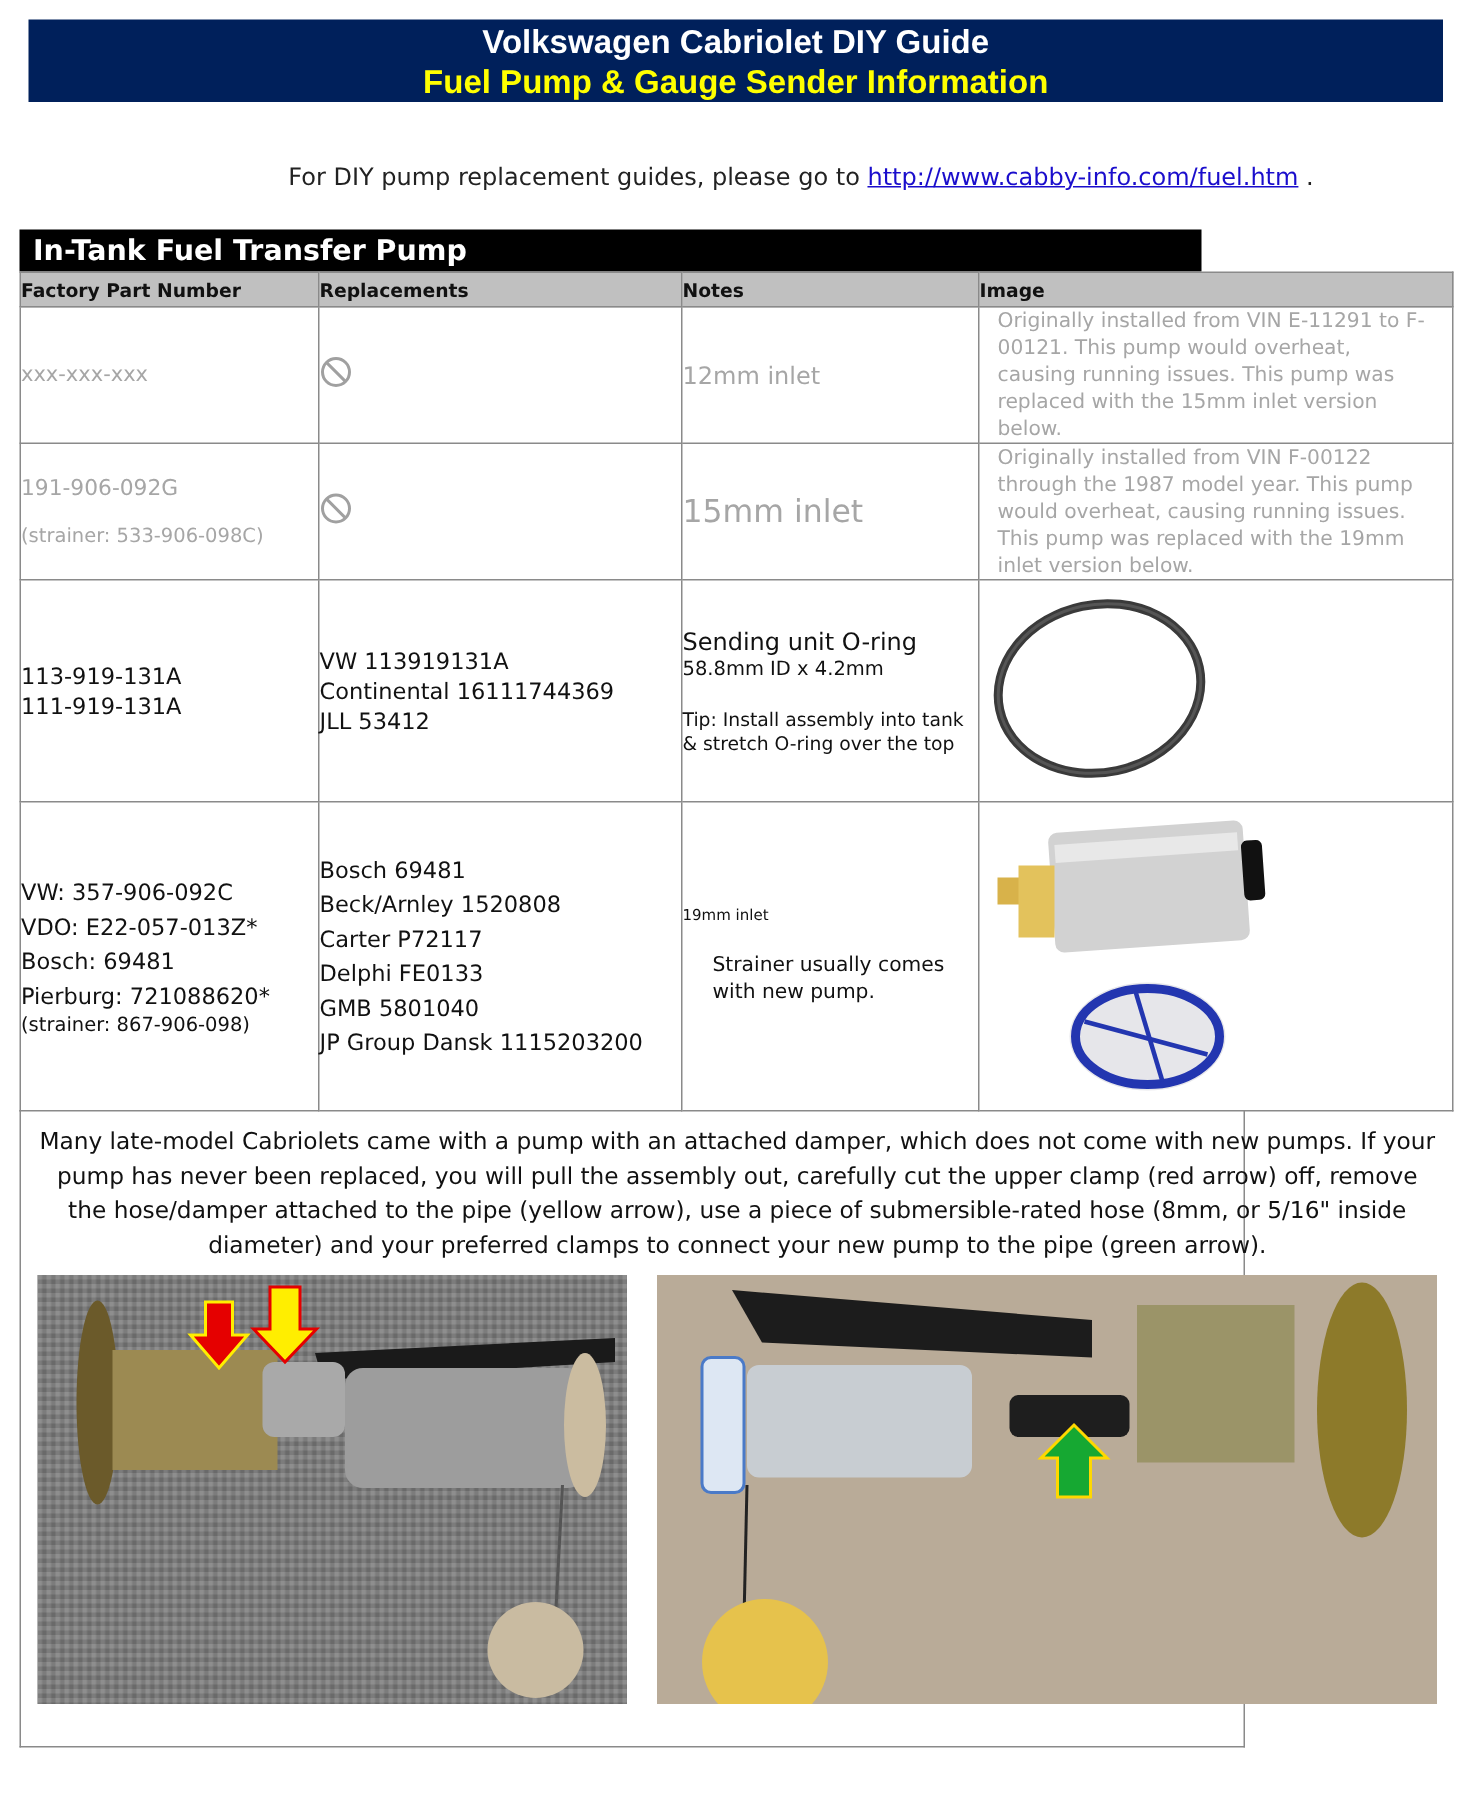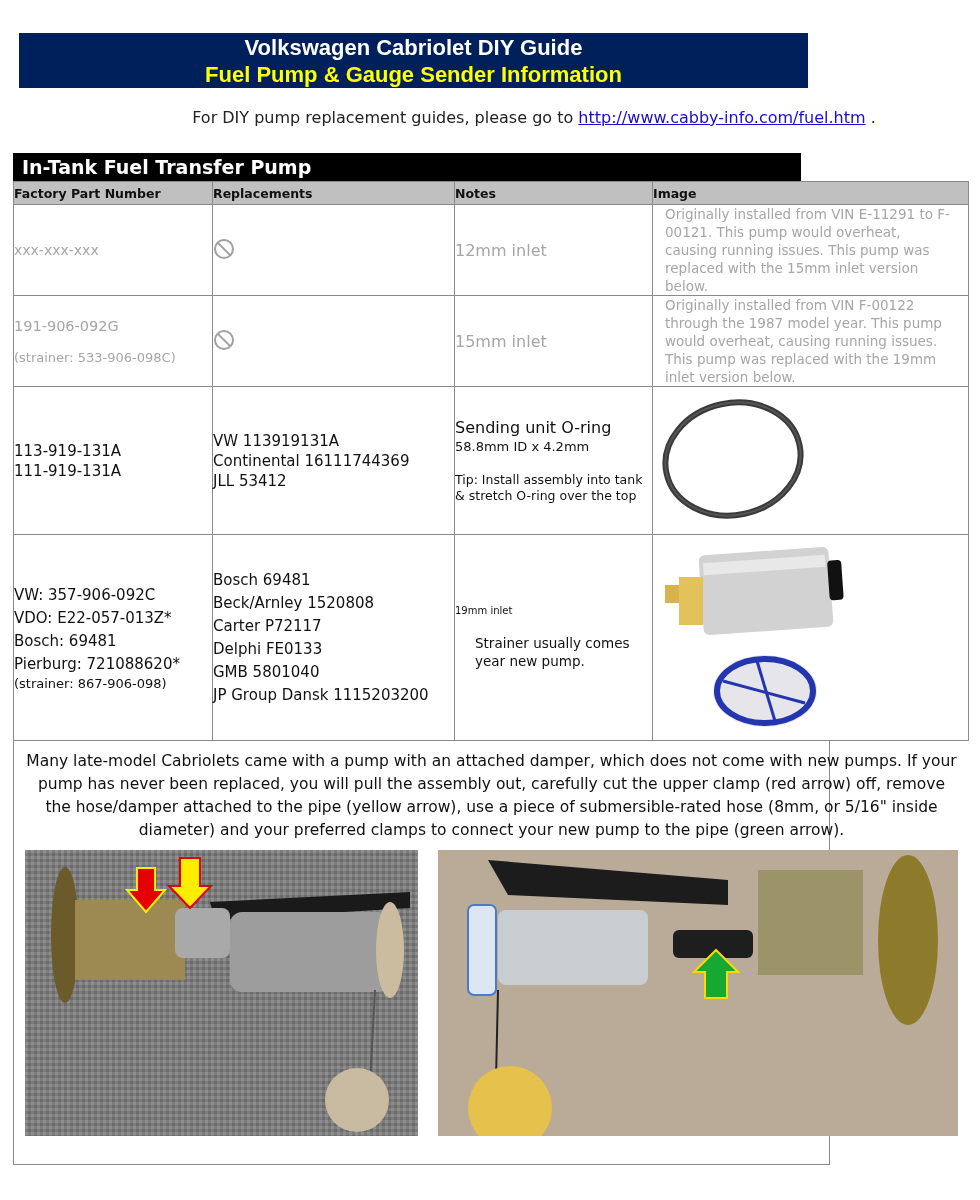--- a/index.html
+++ b/index.html
@@ -1,22 +1,22 @@
 <!DOCTYPE html>
 <html><head>
   <meta charset="utf-8">
   <style>
     * { box-sizing: border-box; margin: 0; padding: 0; }
     html, body { width: 980px; height: 1200px; background: #ffffff; overflow: hidden; }
     body { font-family: "DejaVu Sans", sans-serif; color: #111; position: relative; }
 
     .banner {
-      position: absolute; left: 19px; top: 13px; width: 789px; height: 55px;
+      position: absolute; left: 19px; top: 13px; width: 943px; height: 55px;
       background: #00205b; text-align: center;
-      font-family: "Liberation Sans", sans-serif; font-weight: bold; margin-top: 20px;
+      font-family: "Liberation Sans", sans-serif; font-weight: bold;
     }
     .banner .t1 { color: #ffffff; font-size: 22px; line-height: 27px; margin-top: 1px; }
     .banner .t2 { color: #ffff00; font-size: 22px; line-height: 27px; }
 
     .intro {
       position: absolute; left: 0; top: 108px; width: 980px; text-align: center;
       font-size: 16px; color: #222; margin-left: 44px;
     }
     .intro a { color: #1a0dcc; text-decoration: underline; }
 
@@ -121,21 +121,21 @@
         <div style="font-size:14.5px">191-906-092G</div>
         <div class="gap small">(strainer: 533-906-098C)</div>
       </td>
       <td>
         <svg class="no-icon" viewBox="0 0 22 22">
           <circle cx="11" cy="11" r="9" fill="none" stroke="#a0a0a0" stroke-width="2"></circle>
           <line x1="4.6" y1="4.6" x2="17.4" y2="17.4" stroke="#a0a0a0" stroke-width="2"></line>
         </svg>
       </td>
       <td>
-        <div style="font-size:16px">15mm inlet</div>
+        <div style="font-size:21px">15mm inlet</div>
       </td>
       <td>
         <div class="img-note">Originally installed from VIN F-00122 through the 1987 model year. This pump would overheat, causing running issues. This pump was replaced with the 19mm inlet version below.</div>
       </td>
     </tr>
 
     <tr class="r3">
       <td>
         <div class="lines">
           <div>113-919-131A</div>
@@ -177,21 +177,21 @@
           <div>Bosch 69481</div>
           <div>Beck/Arnley 1520808</div>
           <div>Carter P72117</div>
           <div>Delphi FE0133</div>
           <div>GMB 5801040</div>
           <div>JP Group Dansk 1115203200</div>
         </div>
       </td>
       <td>
         <div style="font-size:10px">19mm inlet</div>
-        <div style="font-size:13.5px; line-height:18px; margin-top:18px; padding:0 20px">Strainer usually comes year new pump.</div>
+        <div style="font-size:13.5px; line-height:18px; margin-top:18px; padding:0 20px">Strainer usually comes with new pump.</div>
       </td>
       <td>
         <svg width="220" height="190" viewBox="0 0 220 190">
 
           <rect x="48" y="10" width="130" height="80" rx="6" fill="#d2d2d2" transform="rotate(-4 113 50)"></rect>
           <rect x="52" y="18" width="122" height="12" fill="#e8e8e8" transform="rotate(-4 113 50)"></rect>
           <rect x="176" y="24" width="14" height="40" rx="4" fill="#111" transform="rotate(-4 113 50)"></rect>
 
           <rect x="12" y="44" width="18" height="18" fill="#d8b24a"></rect>
           <rect x="26" y="36" width="24" height="48" fill="#e3c25c"></rect>

